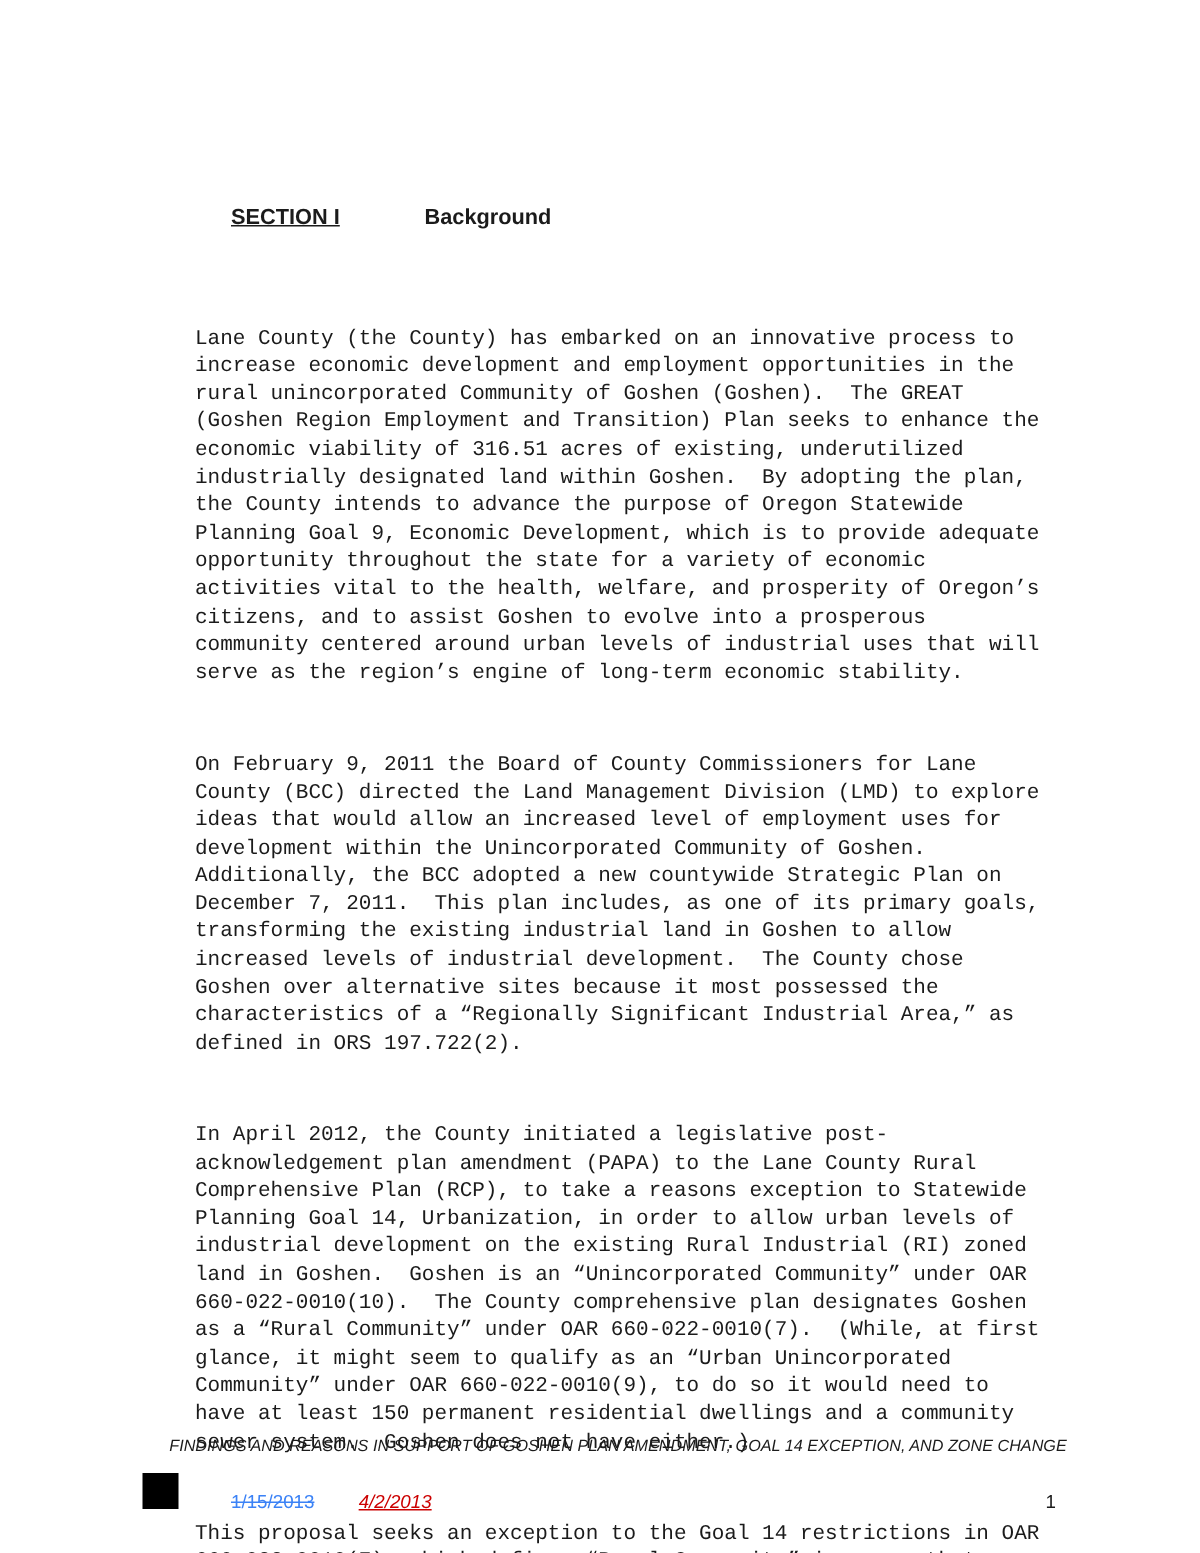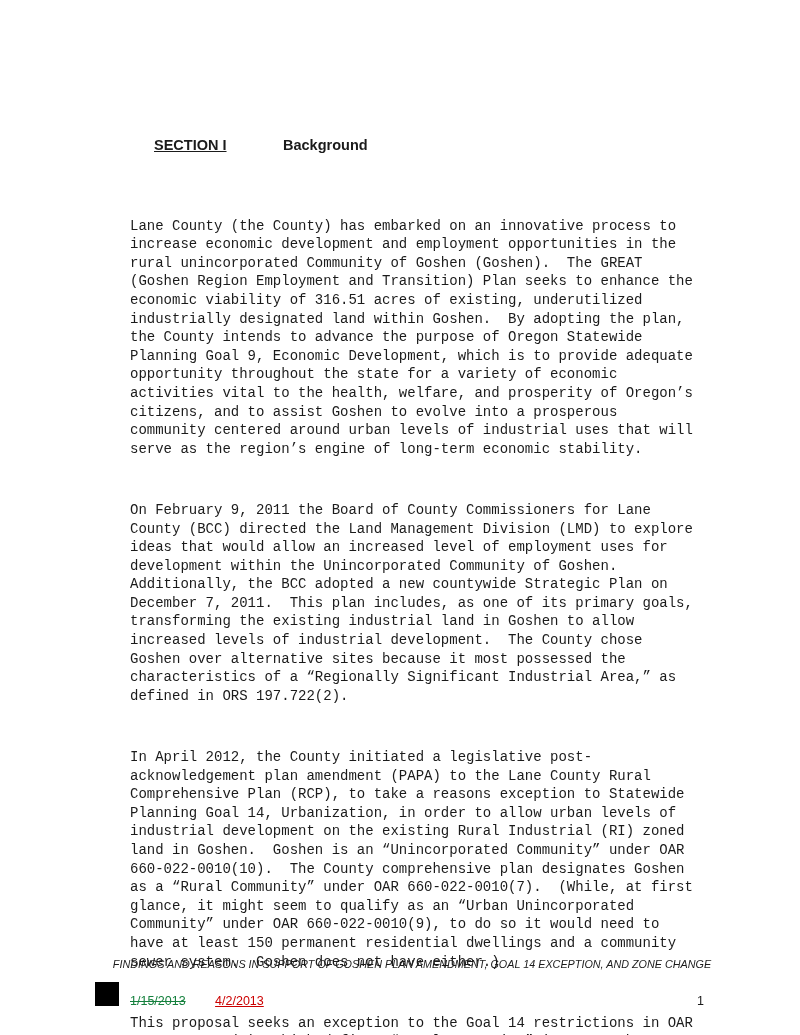--- a/index.html
+++ b/index.html
@@ -67,20 +67,21 @@
     height: 15px;
     background: #000000;
     display: inline-block;
   }
   .old-date {
     text-decoration: line-through;
   }
   .new-date {
     text-decoration: underline;
     margin-left: 2px;
+    font-style: italic;
   }
   .page-number {
     position: absolute;
     right: 96px;
     top: 969px;
     font-size: 12.5px;
     line-height: 16px;
     color: #1b1b1b;
   }
 </style>
@@ -101,19 +102,19 @@
     <p class="body-para">This proposal seeks an exception to the Goal 14 restrictions in OAR 660-022-0010(7), which defines “Rural Community” in a way that limits development in Goshen to uses that serve only “the community, the surrounding rural area, or . . . persons traveling through the area.”  OAR 660-022-0030, which applies to unincorporated communities, generally limits new and expanded uses to, among other things, “small scale, low impact uses” and “new uses that will not exceed the capacity of water and sewer service available to the site on the effective date of this rule.”  OAR 660-022-0030(3)(f), the workforce provision, which applies specifically to industrial uses, allows new, more intensive uses only when they meet three requirements.  First, they must be “necessary to provide employment that does not exceed the total projected work force within the</p>
 
   </div>
 
   <div class="footer">
     <div>FINDINGS AND REASONS IN SUPPORT OF GOSHEN PLAN AMENDMENT, GOAL 14 EXCEPTION, AND ZONE CHANGE</div>
   </div>
 
   <div class="revision">
     <span class="change-bar"></span>
-    <span class="old-date" style="color: #15803d;">1/15/2013</span>
+    <span class="old-date" style="color: #3b82f6; margin-left: 24px;">1/15/2013</span>
     <span class="new-date" style="color: rgb(204, 0, 0);">4/2/2013</span>
   </div>
 
   <div class="page-number">1</div>
 
 </div>
 
 </body></html>

